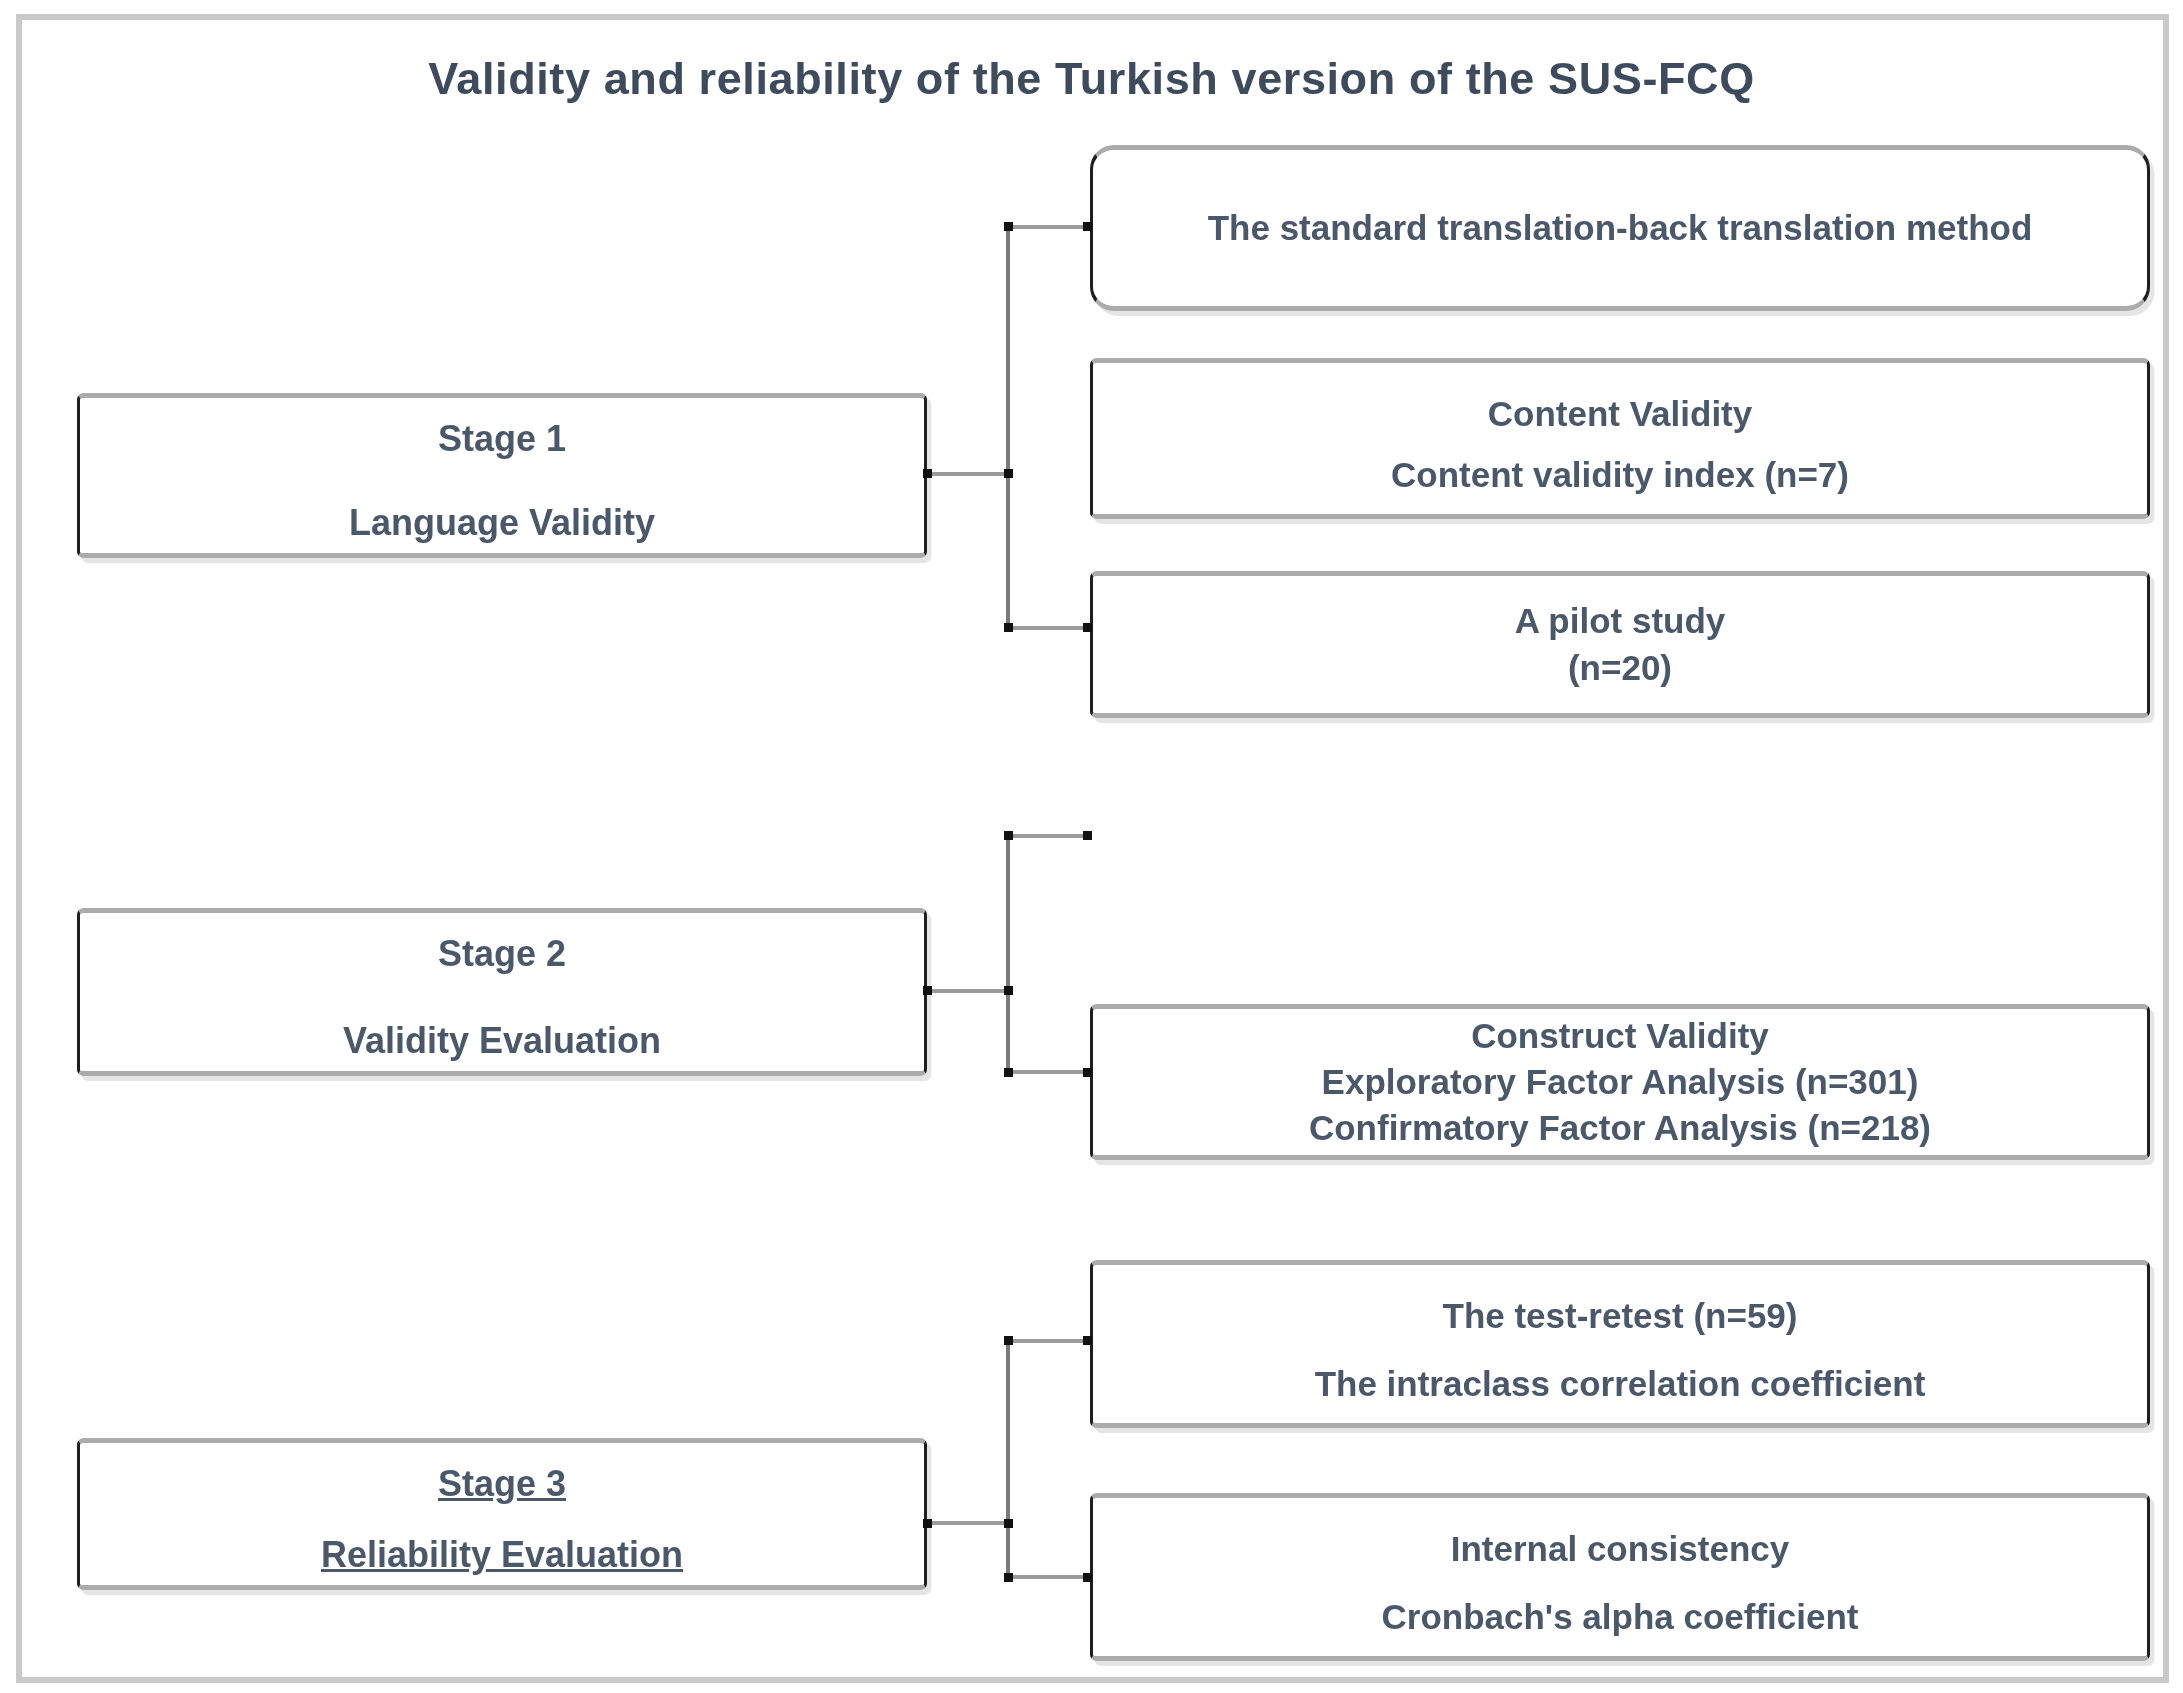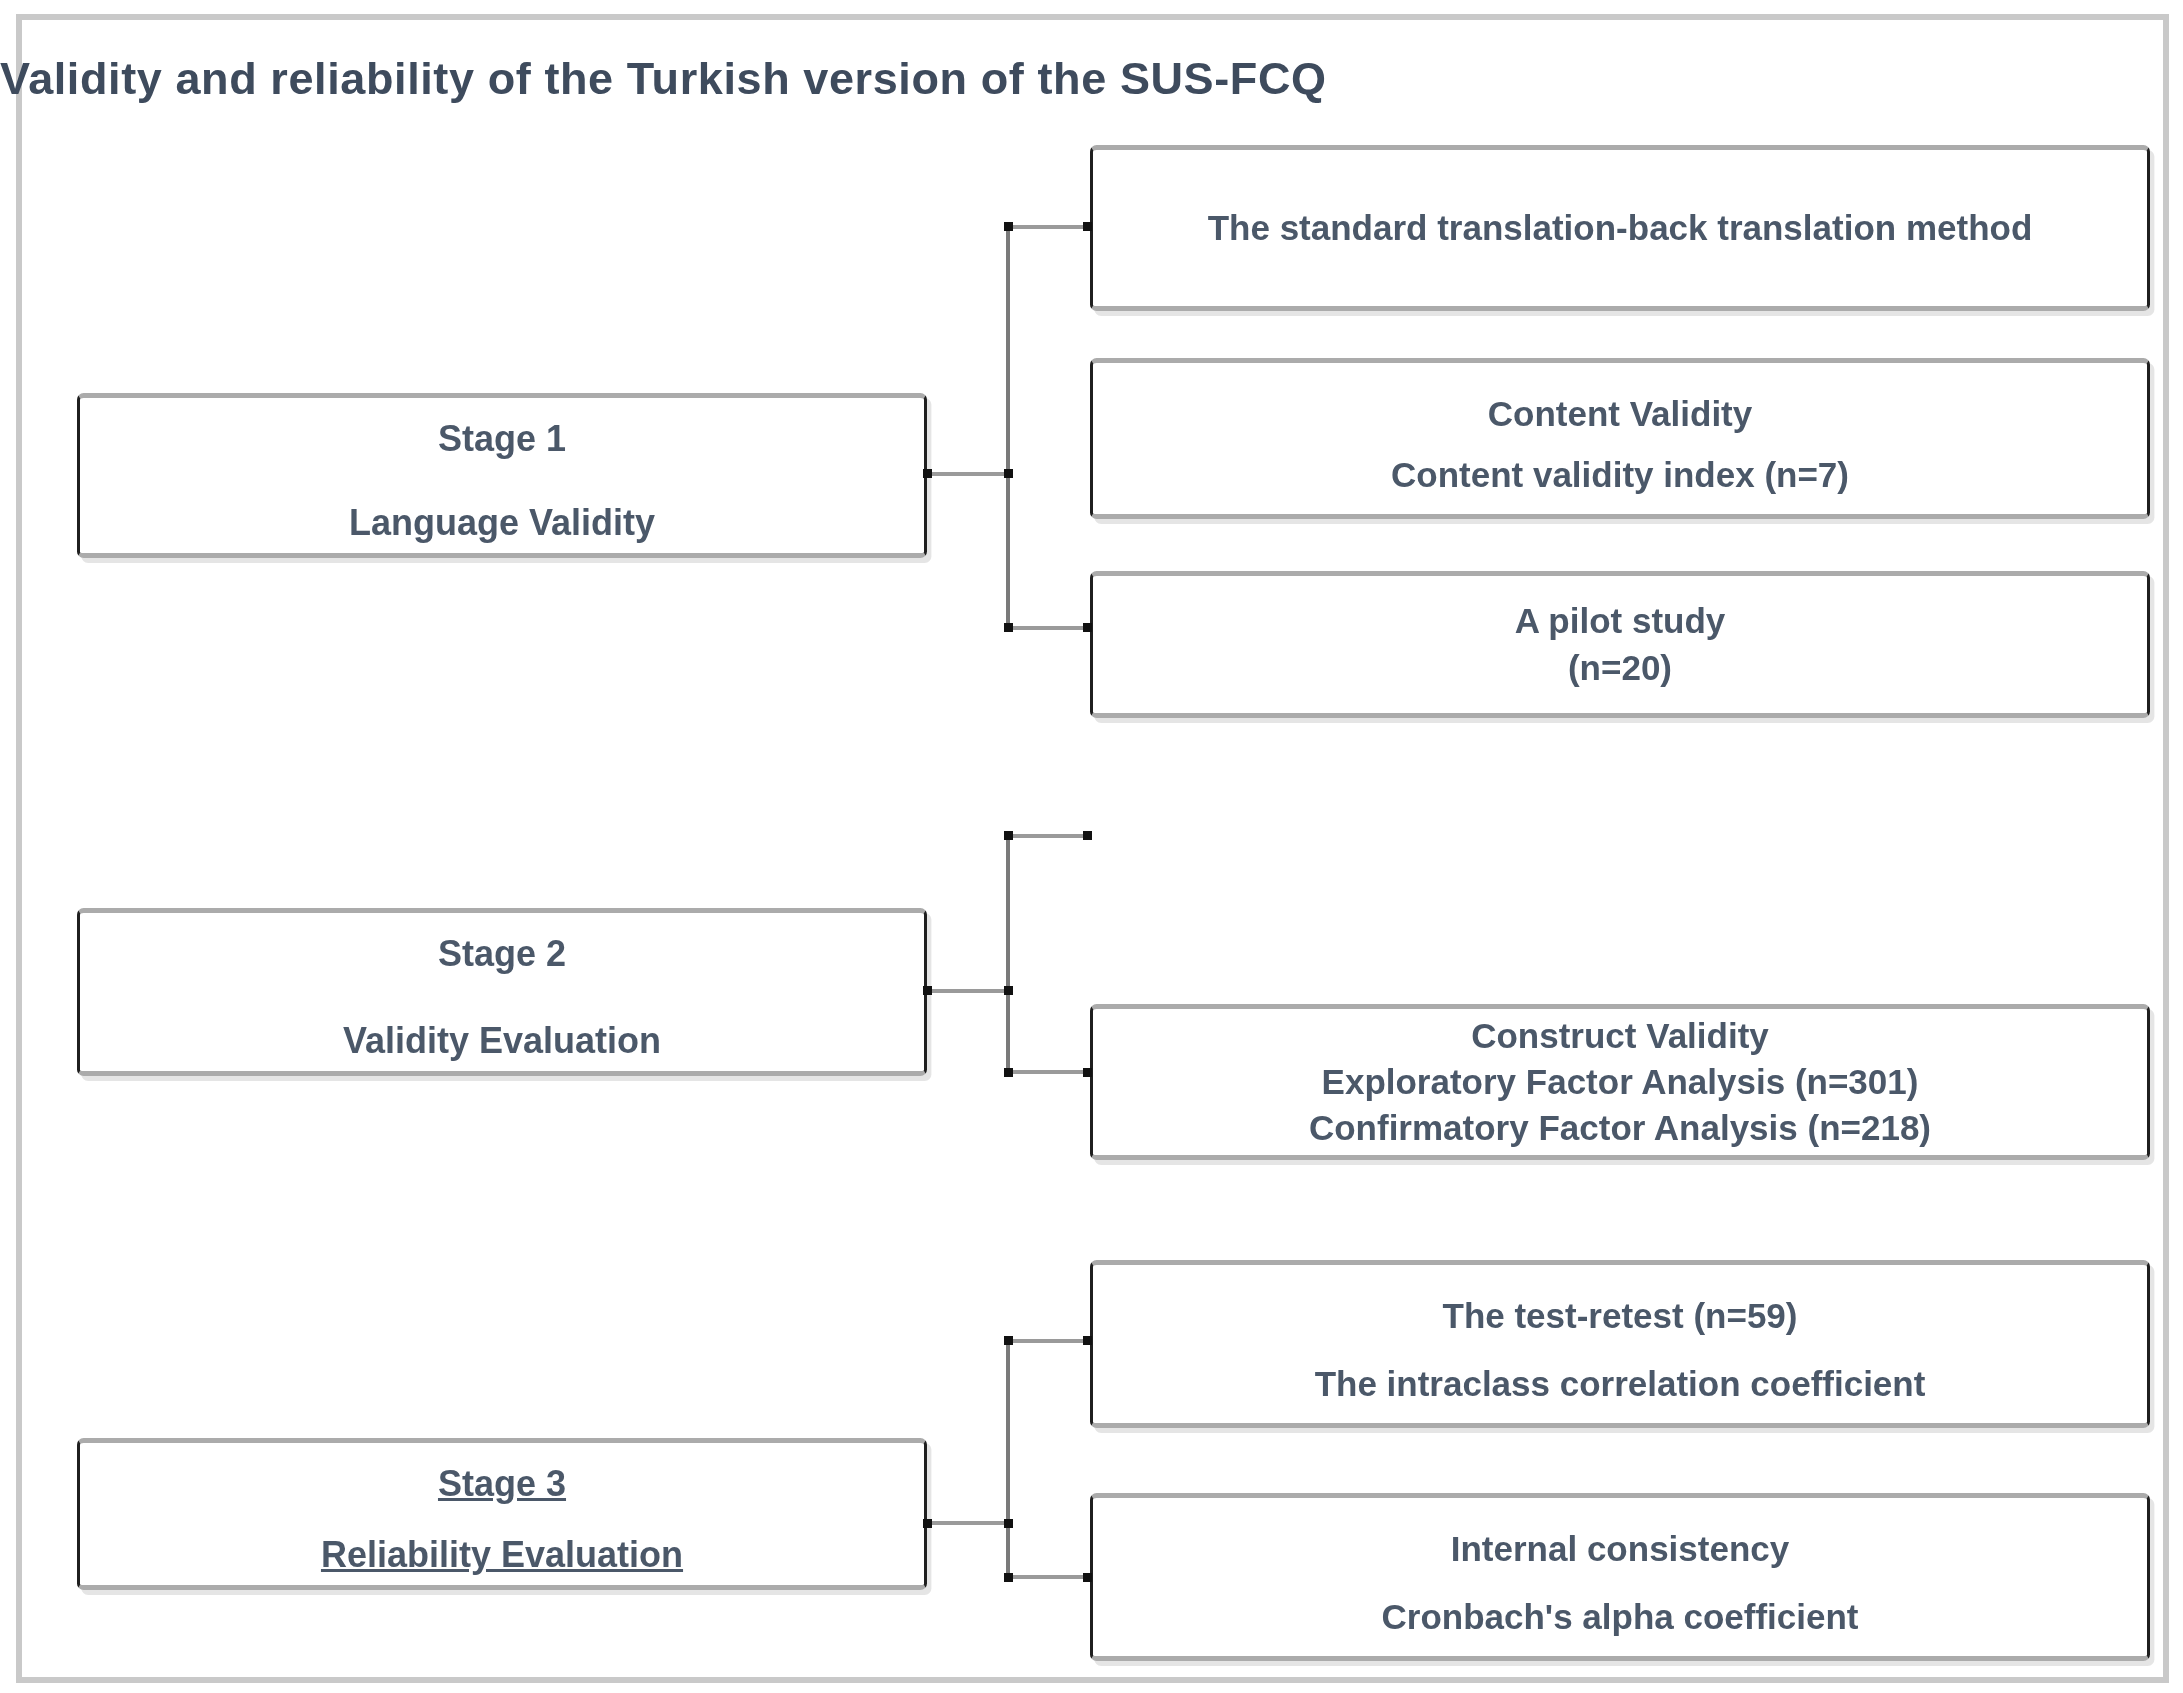--- a/index.html
+++ b/index.html
@@ -5,21 +5,21 @@
   html,body{margin:0;padding:0;background:#f5f5f5;}
   #canvas{
     position:relative;width:2183px;height:1694px;background:#ffffff;
     font-family:"Liberation Sans","DejaVu Sans",sans-serif;overflow:hidden;
   }
   #frame{
     position:absolute;left:15.5px;top:14.4px;right:14.4px;bottom:11px;
     border:6.6px solid #c9c9c9;background:transparent;pointer-events:none;
   }
   .title{
-    position:absolute;left:0;top:53px;width:100%;
+    position:absolute;left:0;top:53px;width:100%;text-align:center;
     font-size:45px;font-weight:bold;color:#3e4b5d;letter-spacing:0.6px;
   }
   .node{
     position:absolute;box-sizing:border-box;background:#ffffff;
     border-top:5px solid #ababab;border-bottom:5px solid #ababab;
     border-left:3.3px solid #1f1f1f;border-right:3.3px solid #1f1f1f;
     border-radius:6.6px;color:#4b5869;font-weight:bold;font-size:35px;
     display:flex;flex-direction:column;align-items:center;text-align:center;
     box-shadow:4.4px 5px 0 rgba(0,0,0,0.10);
   }
@@ -49,21 +49,21 @@
   <div class="node stage" style="top:908px;height:168px;">
     <span class="txtline">Stage 2</span>
     <span class="txtline">Validity Evaluation</span>
   </div>
 
   <div class="node stage" style="top:1438px;height:152px;text-decoration:underline;">
     <span class="txtline">Stage 3</span>
     <span class="txtline">Reliability Evaluation</span>
   </div>
 
-  <div class="node leaf center" style="top:145px;height:166px;">
+  <div class="node leaf center" style="top:145px;height:166px;border-radius:24px;">
     <span class="txtline">The standard translation-back translation method</span>
   </div>
 
   <div class="node leaf between" style="top:358px;height:161px;">
     <span class="txtline">Content Validity</span>
     <span class="txtline">Content validity index (n=7)</span>
   </div>
 
   <div class="node leaf center" style="top:571px;height:147px;">
     <span class="txtline">A pilot study</span>

